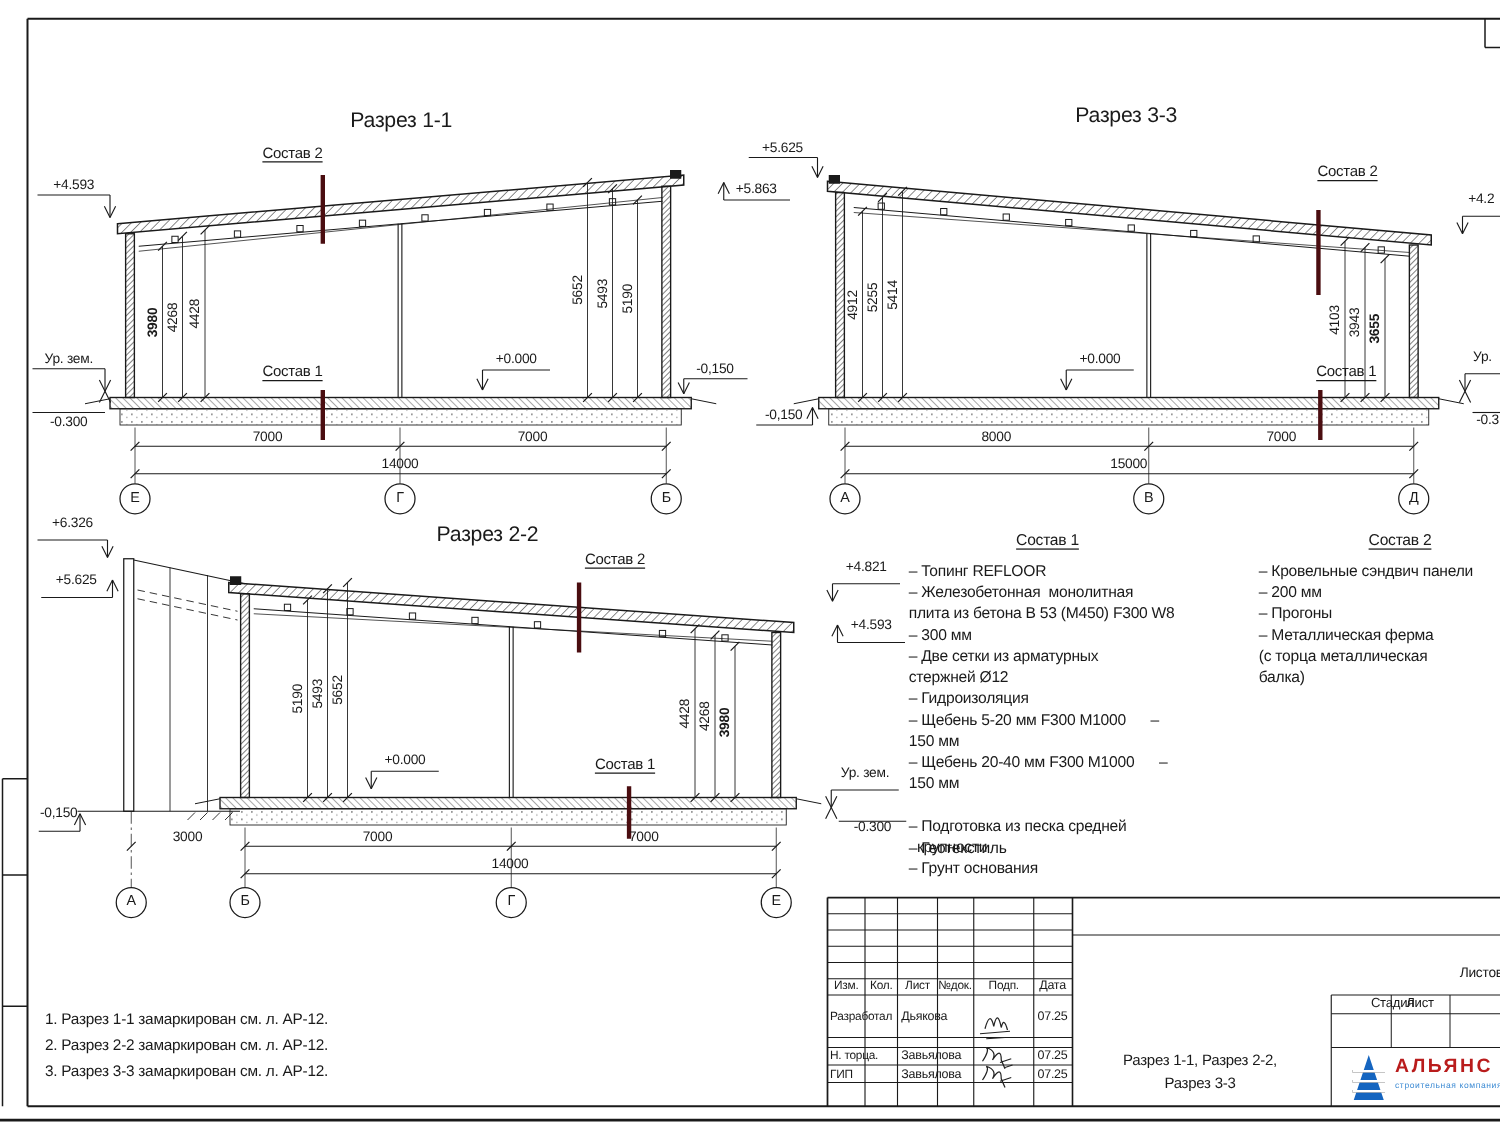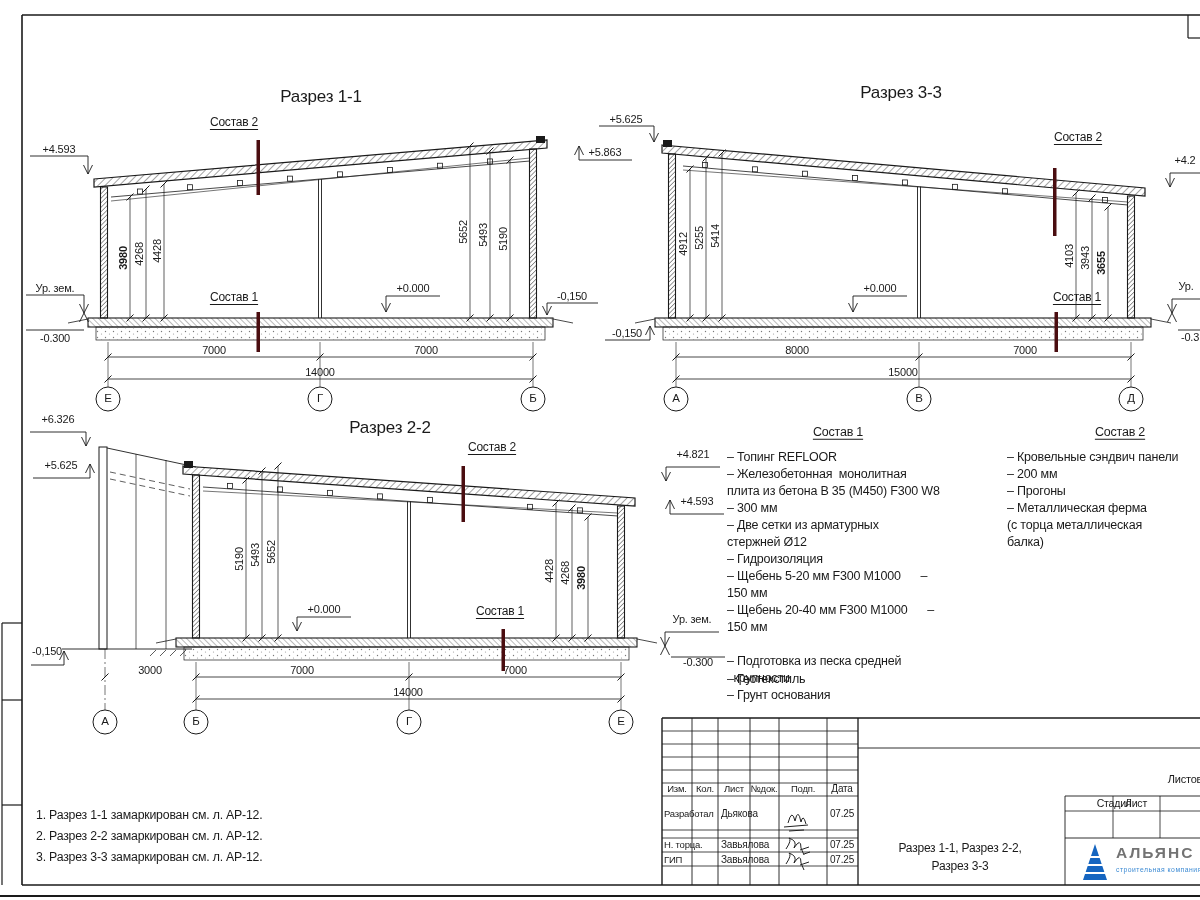--- a/index.html
+++ b/index.html
@@ -412,25 +412,25 @@
     <span class="lbl" style="left: 721px; top: 845px; font-size: 10px; transform: translate(0px, -50%);">Завьялова</span>
     <span class="lbl" style="left: 842px; top: 845px; font-size: 10px; transform: translate(-50%, -50%);">07.25</span>
     <span class="lbl" style="left: 664px; top: 860px; font-size: 9.5px; transform: translate(0px, -50%);">ГИП</span>
     <span class="lbl" style="left: 721px; top: 860px; font-size: 10px; transform: translate(0px, -50%);">Завьялова</span>
     <span class="lbl" style="left: 842px; top: 860px; font-size: 10px; transform: translate(-50%, -50%);">07.25</span>
     <span class="lbl" style="left: 960px; top: 848px; font-size: 12px; transform: translate(-50%, -50%);">Разрез 1-1, Разрез 2-2,</span>
     <span class="lbl" style="left: 960px; top: 866px; font-size: 12px; transform: translate(-50%, -50%);">Разрез 3-3</span>
     <span class="lbl" style="left: 1090px; top: 803px; font-size: 10.5px; transform: translate(-50%, -50%); padding-left: 48px;">Стадия</span>
     <span class="lbl" style="left: 1136px; top: 803px; font-size: 10.5px; transform: translate(-50%, -50%);">Лист</span>
     <span class="lbl" style="left: 1185px; top: 779px; font-size: 11px; transform: translate(-50%, -50%);">Листов</span>
-    <span class="lbl" style="left: 1116px; top: 853px; font-size: 15.5px; font-weight: 700; color: #737373; letter-spacing: 2px; transform: translate(0px, -50%);">АЛЬЯНС</span>
+    <span class="lbl" style="left: 1116px; top: 853px; font-size: 15.5px; font-weight: 700; color: #b91c1c; letter-spacing: 2px; transform: translate(0px, -50%);">АЛЬЯНС</span>
     <span class="lbl" style="left: 1116px; top: 870px; font-size: 6.8px; color: rgb(61, 139, 212); letter-spacing: 0.5px; transform: translate(0px, -50%);">строительная компания</span>
     <span class="lbl" style="left: 727px; top: 457px; font-size: 12.5px; white-space: pre; transform: translate(0px, -50%);">– Топинг REFLOOR</span>
     <span class="lbl" style="left: 727px; top: 474px; font-size: 12.5px; white-space: pre; transform: translate(0px, -50%);">– Железобетонная  монолитная</span>
-    <span class="lbl" style="left: 727px; top: 491px; font-size: 12.5px; white-space: pre; transform: translate(0px, -50%);">плита из бетона В 35 (М450) F300 W8</span>
+    <span class="lbl" style="left: 727px; top: 491px; font-size: 12.5px; white-space: pre; transform: translate(0px, -50%);">плита из бетона В 53 (М450) F300 W8</span>
     <span class="lbl" style="left: 727px; top: 508px; font-size: 12.5px; white-space: pre; transform: translate(0px, -50%);">– 300 мм</span>
     <span class="lbl" style="left: 727px; top: 525px; font-size: 12.5px; white-space: pre; transform: translate(0px, -50%);">– Две сетки из арматурных</span>
     <span class="lbl" style="left: 727px; top: 542px; font-size: 12.5px; white-space: pre; transform: translate(0px, -50%);">стержней Ø12</span>
     <span class="lbl" style="left: 727px; top: 559px; font-size: 12.5px; white-space: pre; transform: translate(0px, -50%);">– Гидроизоляция</span>
     <span class="lbl" style="left: 727px; top: 576px; font-size: 12.5px; white-space: pre; transform: translate(0px, -50%);">– Щебень 5-20 мм F300 М1000      –</span>
     <span class="lbl" style="left: 727px; top: 593px; font-size: 12.5px; white-space: pre; transform: translate(0px, -50%);">150 мм</span>
     <span class="lbl" style="left: 727px; top: 610px; font-size: 12.5px; white-space: pre; transform: translate(0px, -50%);">– Щебень 20-40 мм F300 М1000      –</span>
     <span class="lbl" style="left: 727px; top: 627px; font-size: 12.5px; white-space: pre; transform: translate(0px, -50%);">150 мм</span>
     <span class="lbl" style="left: 727px; top: 679px; font-size: 12.5px; white-space: pre; transform: translate(0px, -50%);">– Геотекстиль</span>
     <span class="lbl" style="left: 727px; top: 661px; font-size: 12.5px; white-space: pre; transform: translate(0px, -50%);">– Подготовка из песка средней</span>

